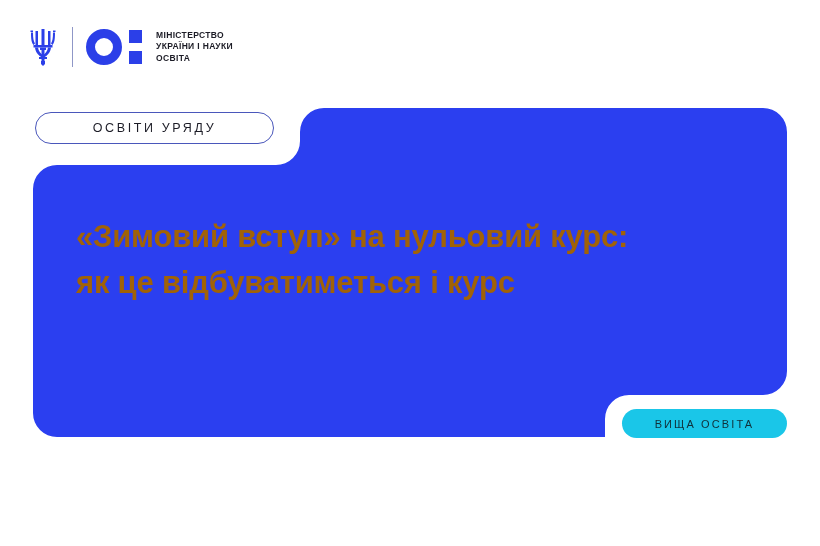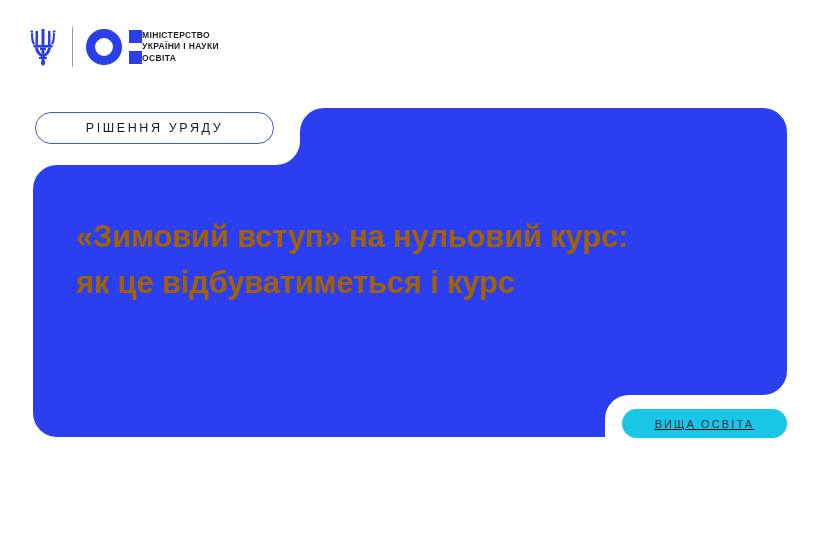--- a/index.html
+++ b/index.html
@@ -54,20 +54,21 @@
     margin-left: 7px;
     flex: 0 0 auto;
   }
   .mark-squares i {
     display: block;
     width: 13px;
     height: 13px;
     background: #2B3FE8;
   }
   .ministry-text {
+    margin-left: 14px;
     font-size: 8.5px;
     line-height: 11.5px;
     font-weight: bold;
     letter-spacing: 0.35px;
     color: #1c1c26;
     white-space: nowrap;
   }
 
   
   .gov-pill {
@@ -124,21 +125,20 @@
     left: 622px;
     top: 409px;
     width: 165px;
     height: 29px;
     border-radius: 15px;
     background: #1AC6E8;
     display: flex;
     align-items: center;
     justify-content: center;
     z-index: 5;
-    text-decoration: underline;
   }
   .cyan-tag span {
     font-size: 11px;
     letter-spacing: 2.1px;
     color: #10303a;
     font-weight: normal;
   }
 </style>
 </head>
 <body>
@@ -173,21 +173,21 @@
   </div>
 
   <div class="ministry-text">
     <div>МІНІСТЕРСТВО</div>
     <div>УКРАЇНИ І НАУКИ</div>
     <div>ОСВІТА</div>
   </div>
 </div>
 
 <div class="gov-pill">
-  <span>РІШЕННЯ УРЯДУ</span>
+  <span>ОСВІТИ УРЯДУ</span>
 </div>
 
 <div class="card-wrap">
   <svg width="820" height="546" viewBox="0 0 820 546" aria-hidden="true">
     <path fill="#2B3FF0" d="
       M 324 108
       H 763
       A 24 24 0 0 1 787 132
       V 371
       A 24 24 0 0 1 763 395

